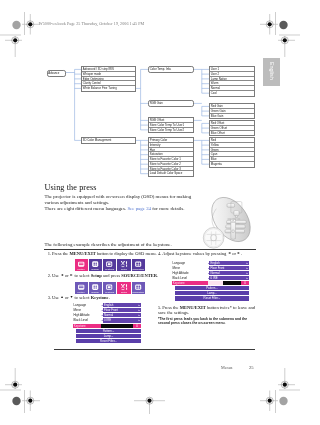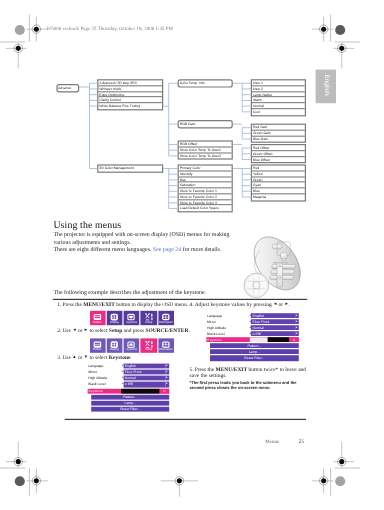--- a/index.html
+++ b/index.html
@@ -258,21 +258,21 @@
     <div class="abs tbox" style="left:209px;top:137px;width:46px;">
       <div class="trow">Red</div>
       <div class="trow">Yellow</div>
       <div class="trow">Green</div>
       <div class="trow">Cyan</div>
       <div class="trow">Blue</div>
       <div class="trow">Magenta</div>
     </div>
   </div>
 
-  <h1 class="abs heading">Using the menus</h1>
+  <h1 class="abs heading">Using the press</h1>
   <p class="abs para1">The projector is equipped with on-screen display (OSD) menus for making various adjustments and settings.</p>
   <p class="abs para2"><span>There are eight different menu languages. </span><a class="lnk">See page 24</a><span> for more details.</span></p>
   <p class="abs intro">The following example describes the adjustment of the keystone.</p>
   <div class="abs rule-top"></div>
   <div class="abs rule-bot"></div>
 
   <div class="abs step" style="left:47.8px;top:250.8px;">
     <span class="snum">1.</span><span class="stxt">Press the <b>MENU/EXIT</b> button to display the OSD menu.</span>
   </div>
 

